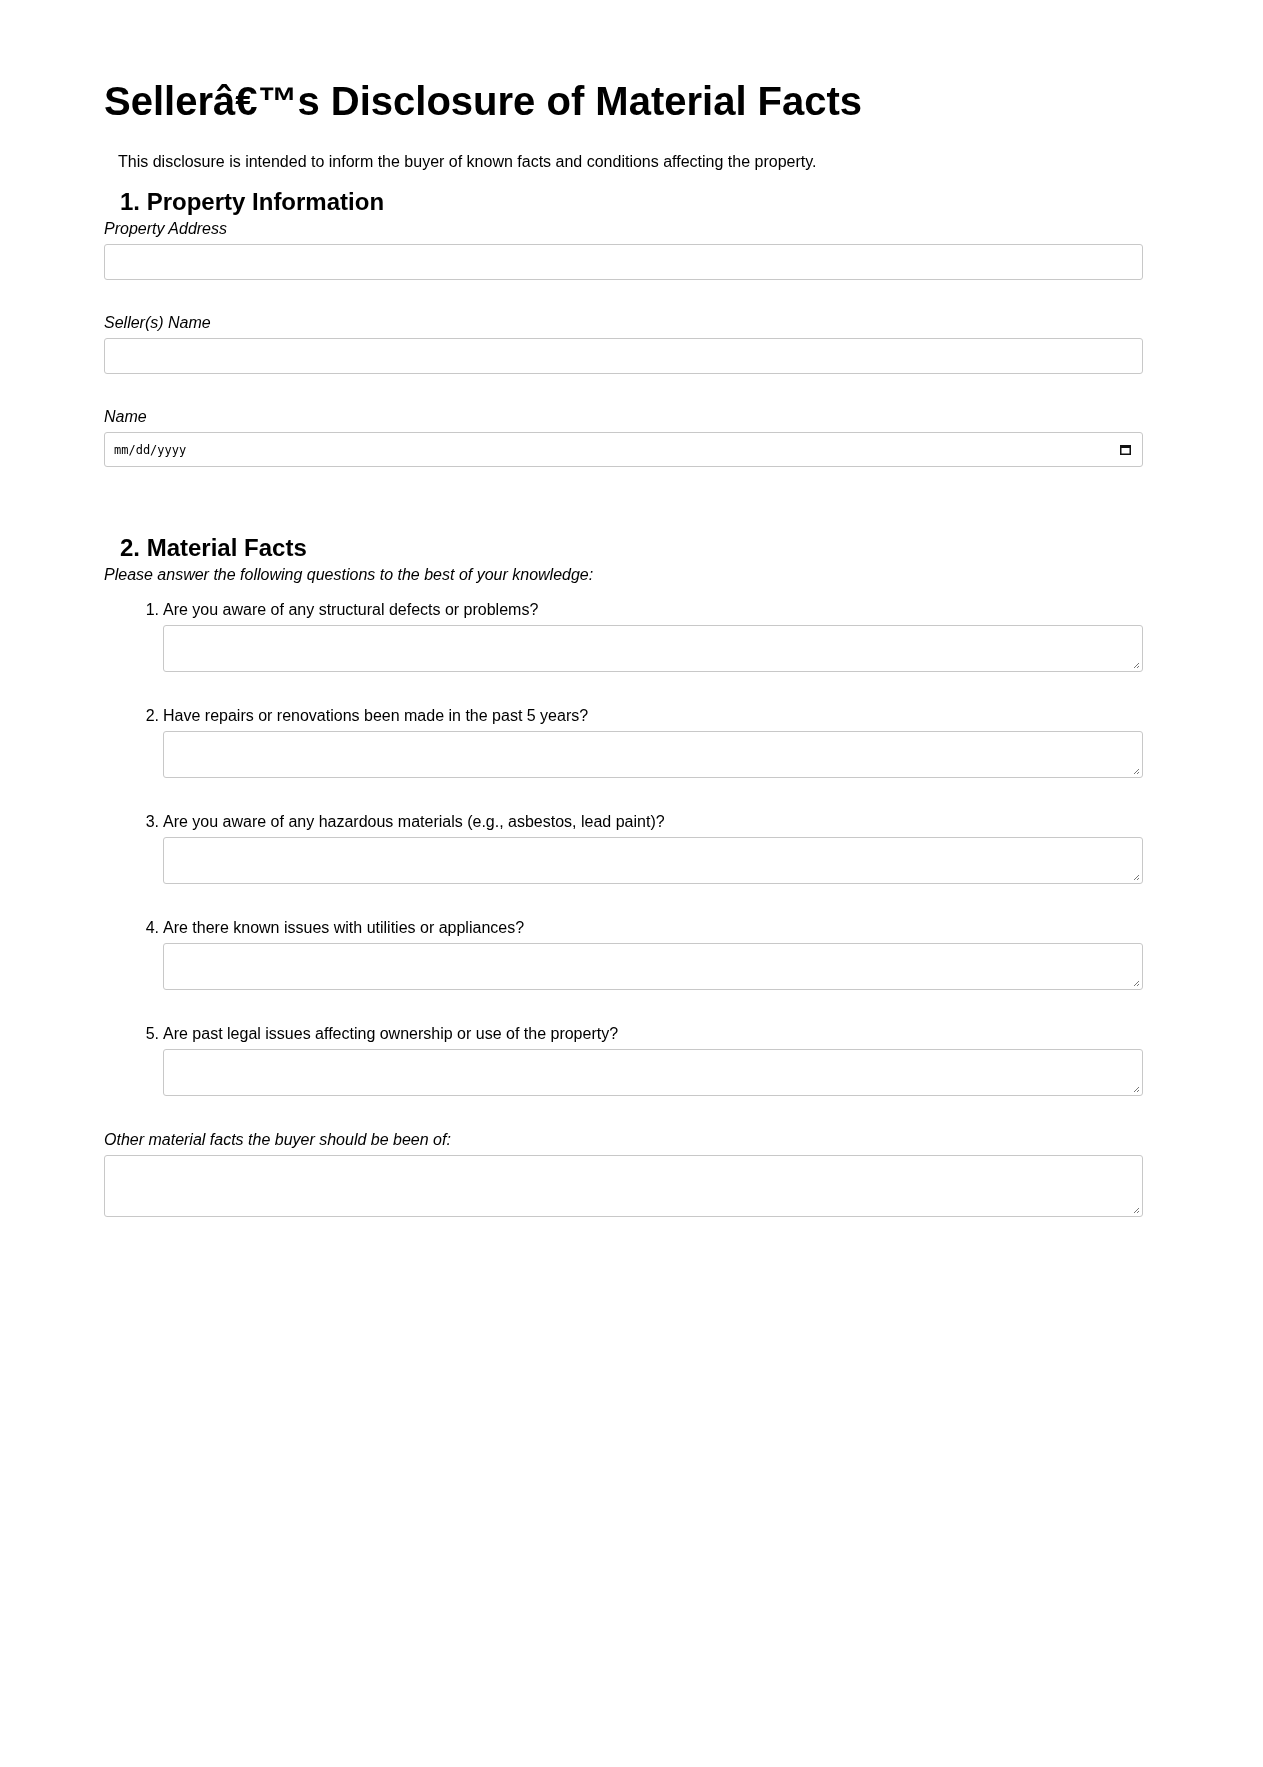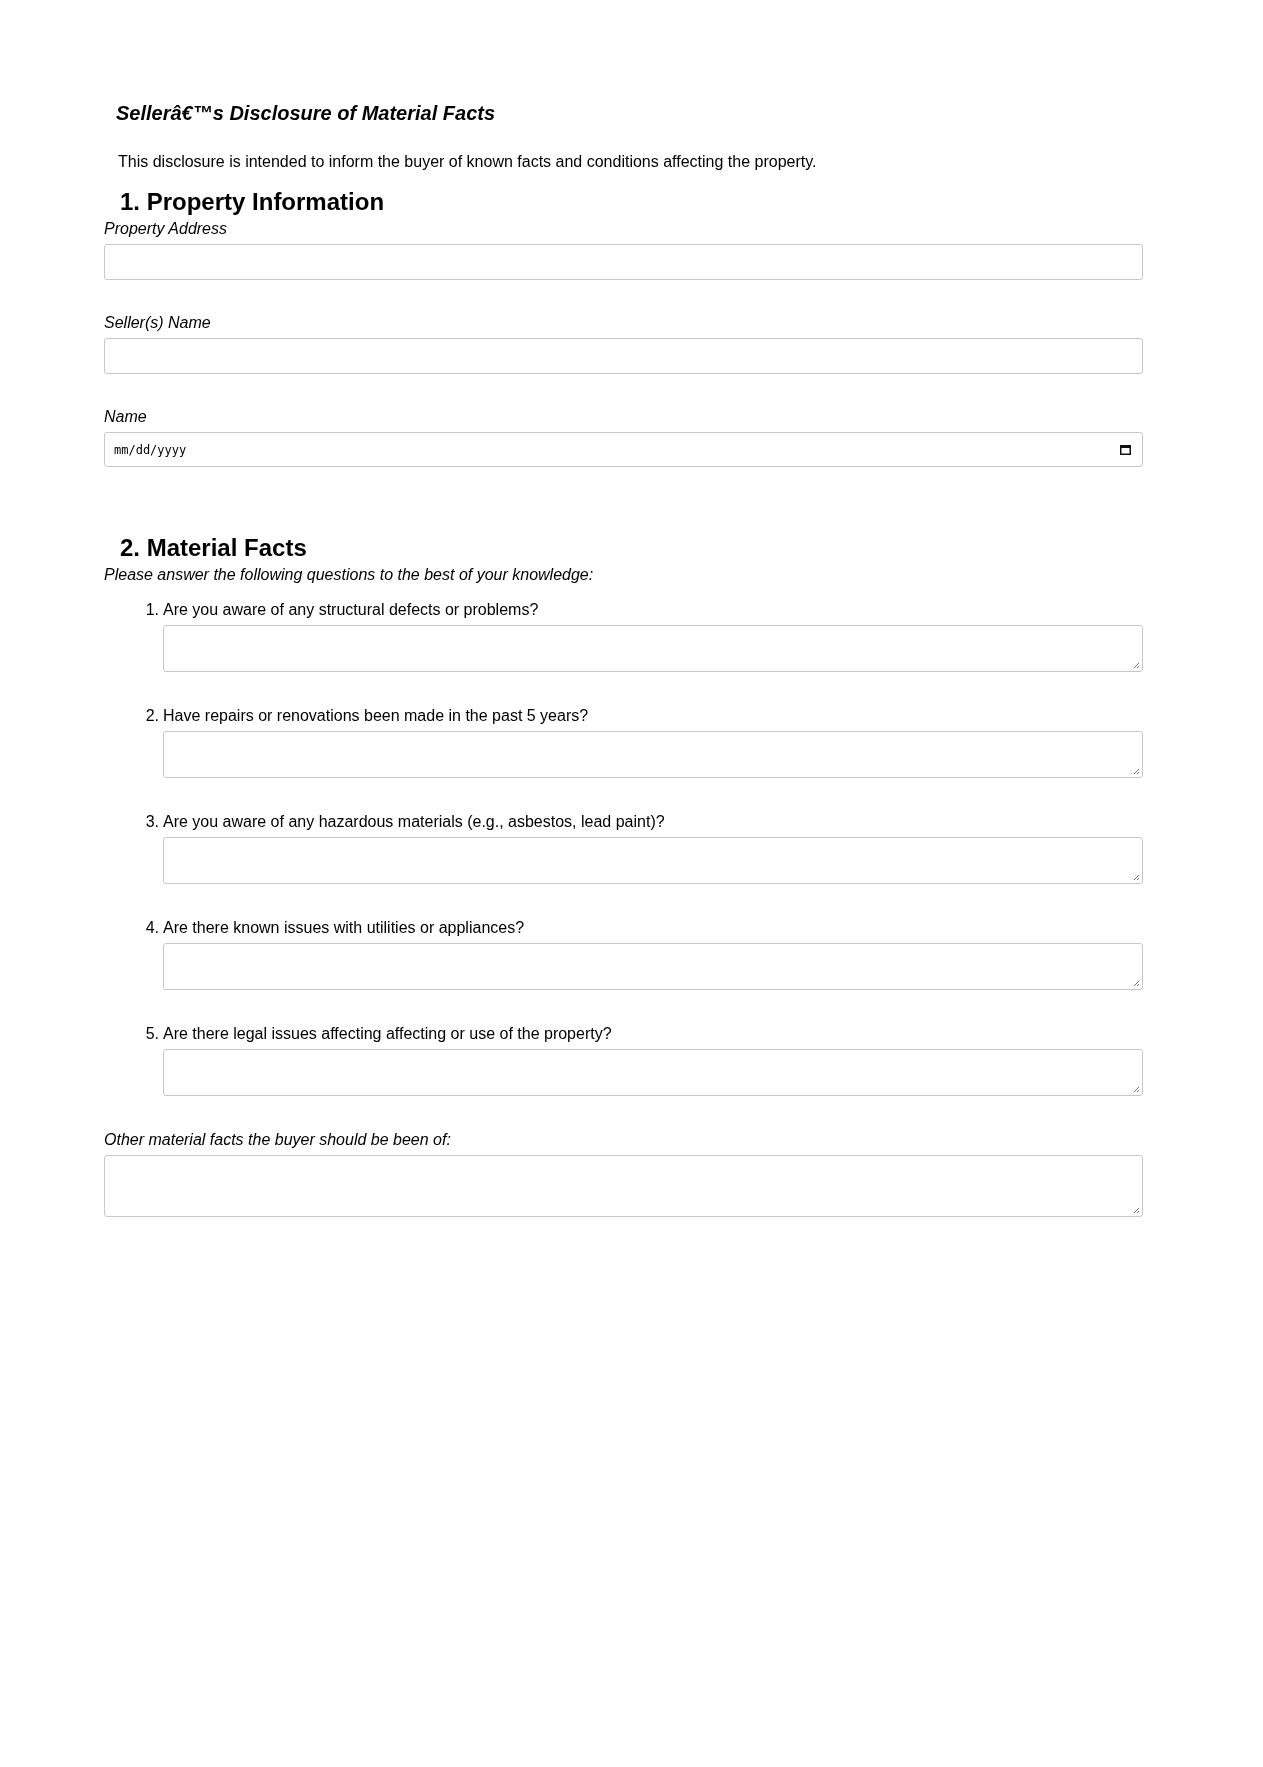--- a/index.html
+++ b/index.html
@@ -1,21 +1,21 @@
 <!DOCTYPE html>
 <html><head>
 <meta charset="utf-8">
 <style>
   html, body { margin: 0; padding: 0; background: #ffffff; }
   body {
     width: 1263px; height: 1767px; overflow: hidden; position: relative;
     font-family: "Liberation Sans", sans-serif; color: #000;
   }
   .page { position: absolute; left: 104px; top: 0; width: 1039px; height: 1285px; overflow: hidden; }
-  h1 { position: absolute; left: 0; top: 82px; margin: 12px; font-size: 20px; font-weight: bold; line-height: 38px; white-space: nowrap; font-style: italic; }
+  h1 { position: absolute; left: 0; top: 82px; margin: 0; font-size: 40px; font-weight: bold; line-height: 38px; white-space: nowrap; }
   .intro { position: absolute; left: 0; top: 139px; margin: 14px; font-size: 16px; line-height: 18px; }
   h2 { position: absolute; left: 0; margin: 16px; font-size: 24px; font-weight: bold; line-height: 28px; white-space: nowrap; }
   .label { position: absolute; left: 0; font-size: 16px; line-height: 18px; font-style: italic; }
   .field {
     position: absolute; left: 0; width: 1039px; box-sizing: border-box;
     border: 1px solid #c8c8c8; border-radius: 3px; background: #fff;
   }
   .input { height: 36px; }
   .date { height: 35px; font-family: "DejaVu Sans Mono", monospace; font-size: 12px; }
   .date .ph { position: absolute; left: 9px; top: 10px; color: #000000; }
@@ -78,21 +78,21 @@
         </svg>
     </div>
 
     <div class="q-label" style="top:919px"><span class="num">4.</span><span>Are there known issues with utilities or appliances?</span></div>
     <div class="ta" style="top:943px">
       <svg class="grip" viewBox="0 0 7 7">
           <path d="M6 1L1 6M6 4L4 6" stroke="#777" stroke-width="1"></path>
         </svg>
     </div>
 
-    <div class="q-label" style="top:1025px"><span class="num">5.</span><span>Are there legal issues affecting affecting or use of the property?</span></div>
+    <div class="q-label" style="top:1025px"><span class="num">5.</span><span>Are past legal issues affecting ownership or use of the property?</span></div>
     <div class="ta" style="top:1049px">
       <svg class="grip" viewBox="0 0 7 7">
           <path d="M6 1L1 6M6 4L4 6" stroke="#777" stroke-width="1"></path>
         </svg>
     </div>
   </div>
 
   <div class="label" style="top:1131px">Other material facts the buyer should be been of:</div>
   <div class="field ta-other" style="top:1155px">
     <svg class="grip" viewBox="0 0 7 7">

